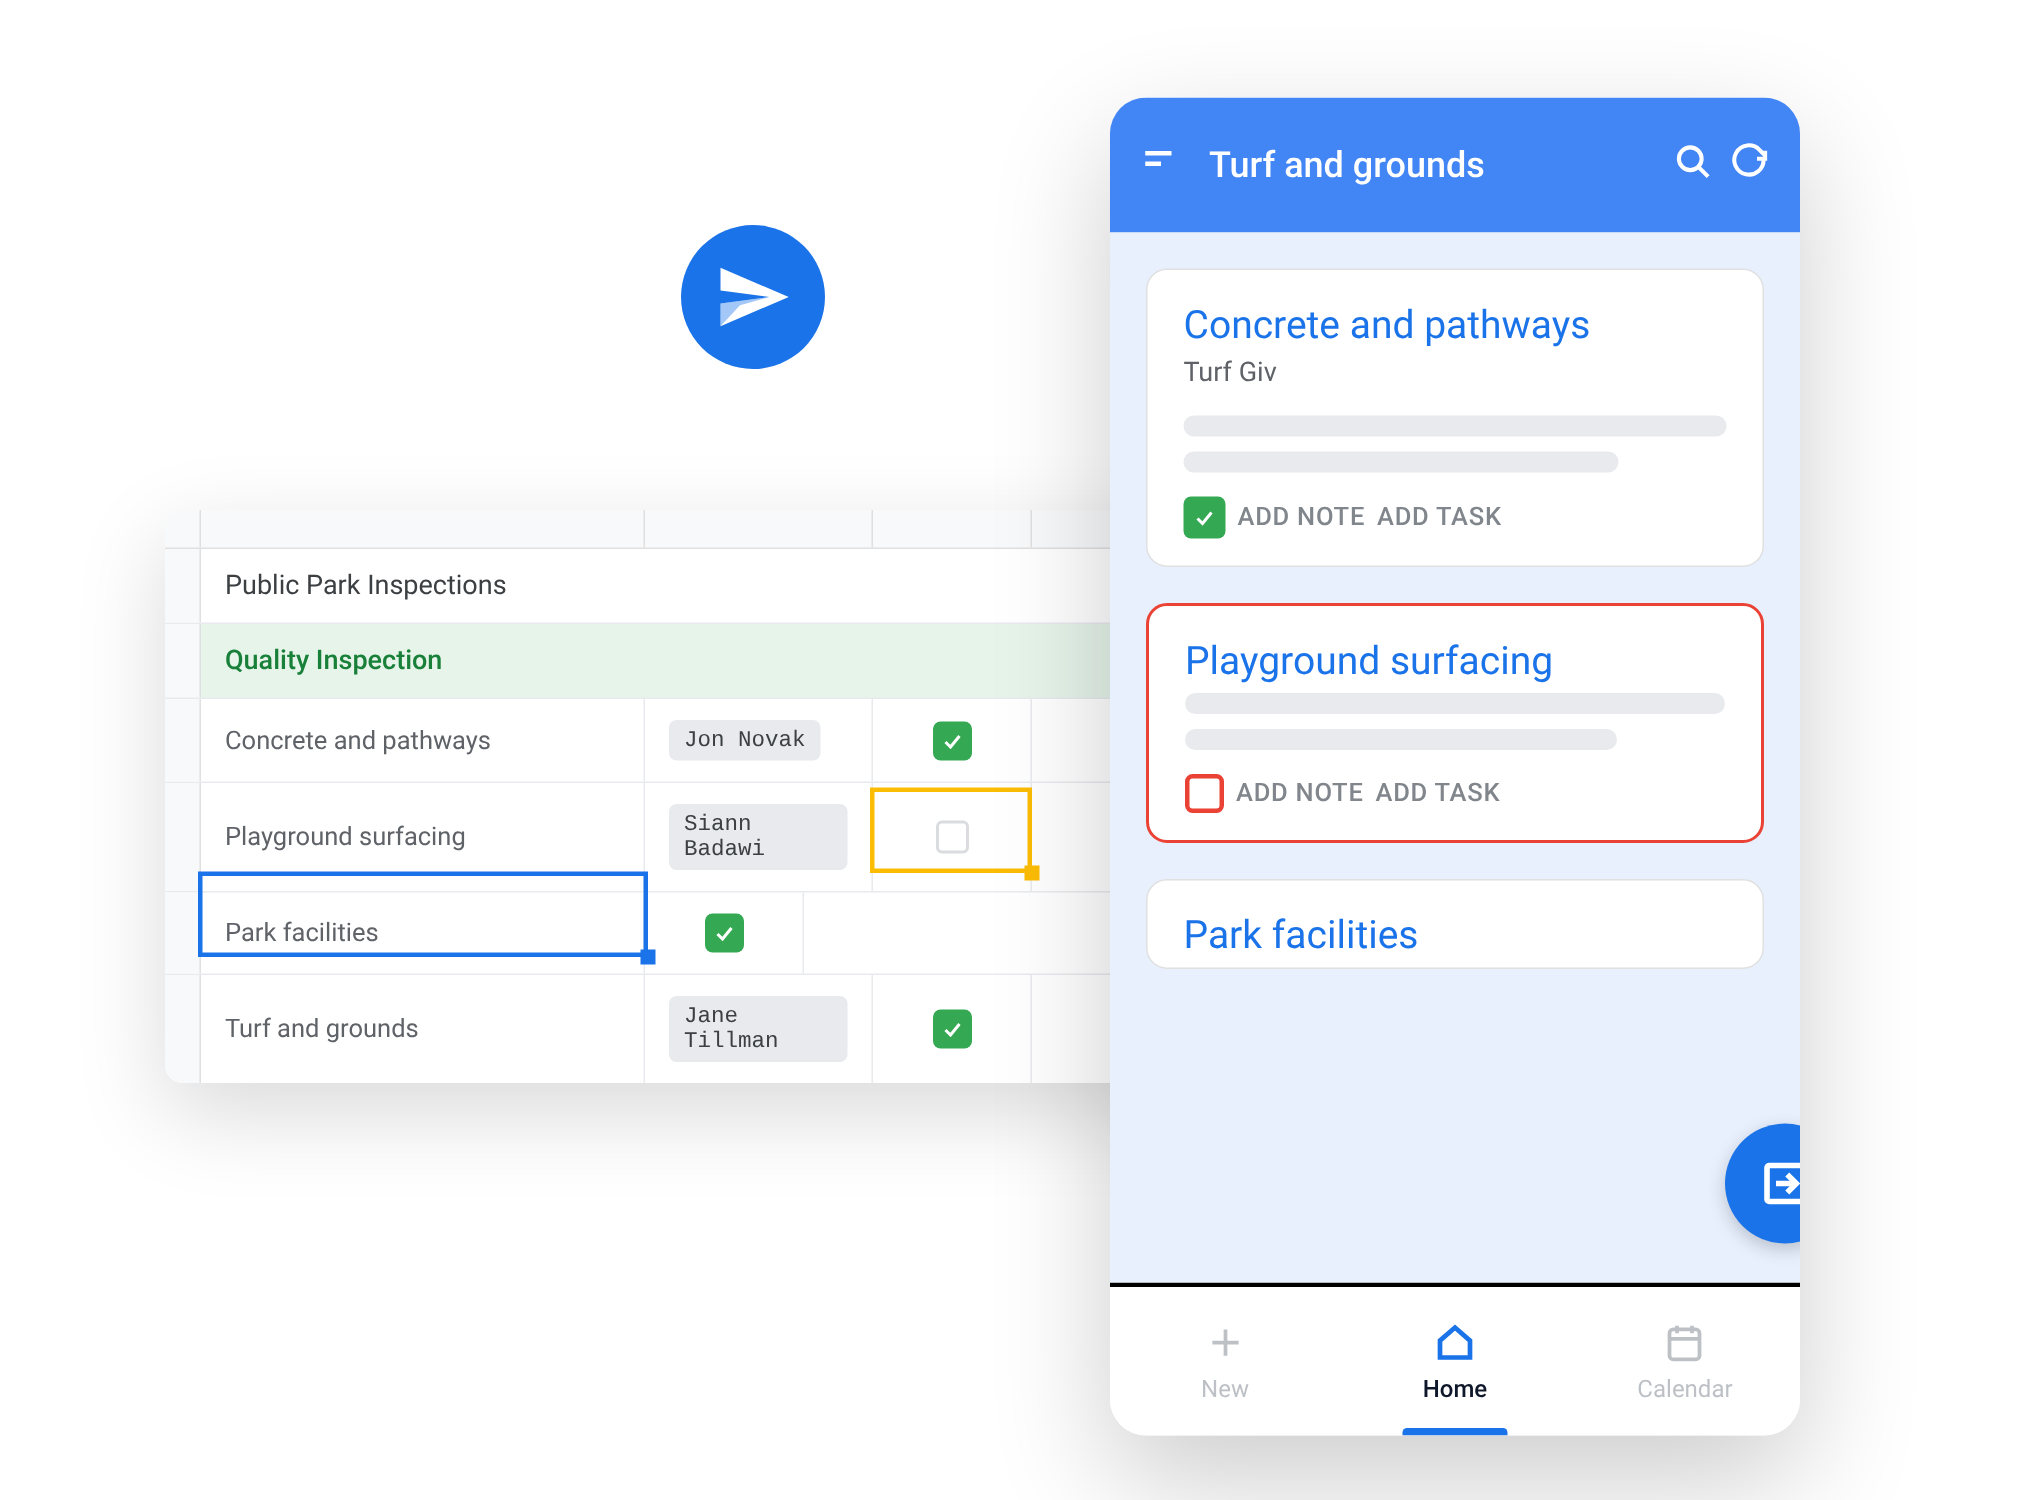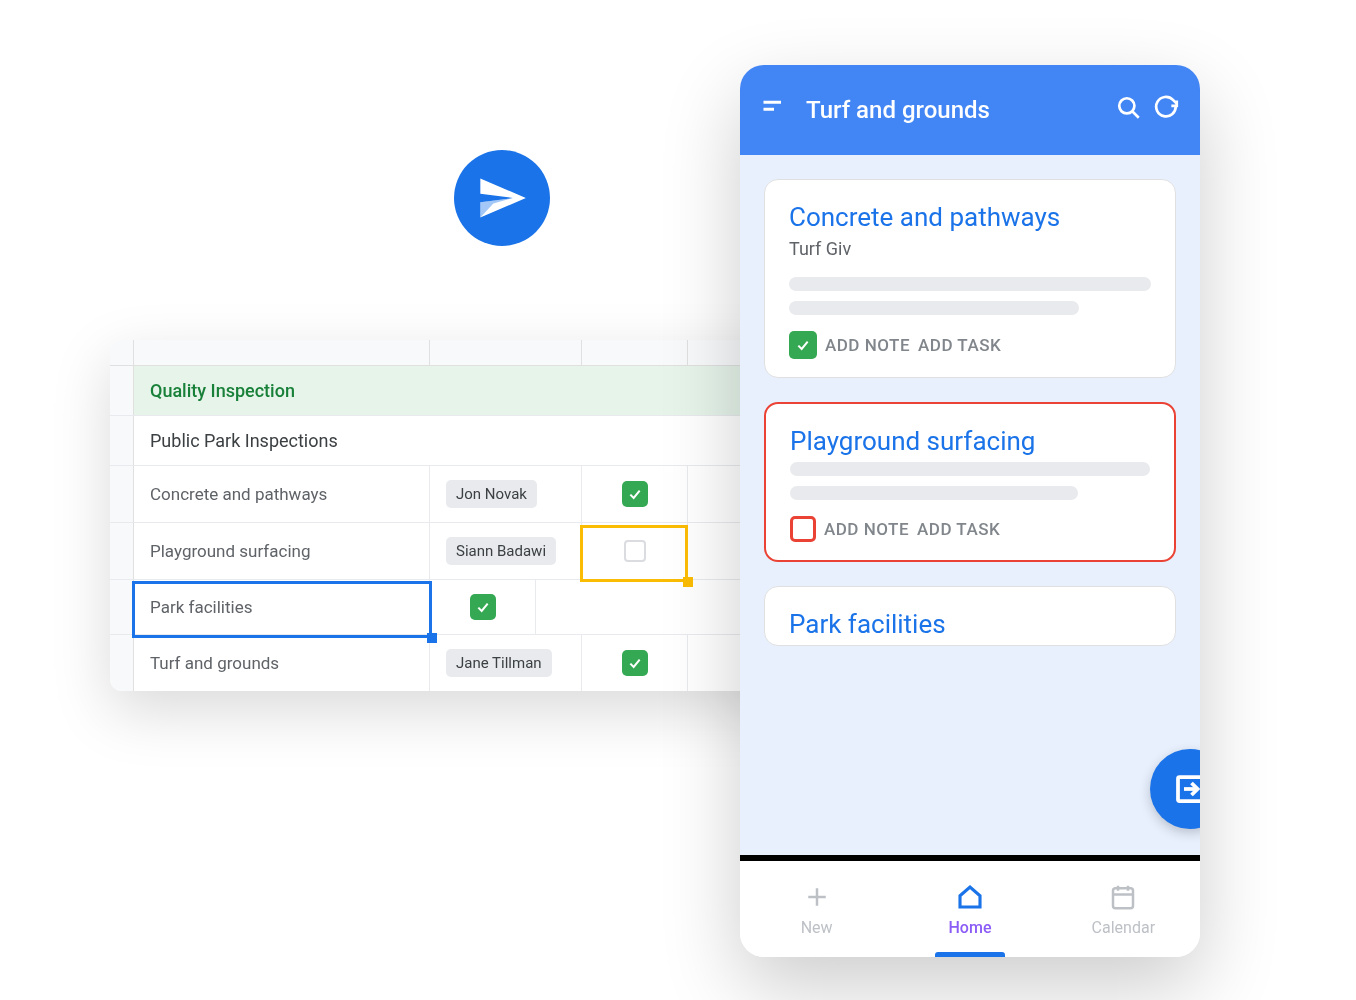--- a/index.html
+++ b/index.html
@@ -100,20 +100,21 @@
       color: #188038;
       font-weight: 500;
       font-size: 18px;
     }
     .chip {
       background: #e8eaed;
       padding: 5px 10px;
       border-radius: 5px;
       color: #3c4043;
       font-size: 15px;
+      font-family: Liberation Mono, monospace;
     }
     .check-green {
       width: 26px;
       height: 26px;
       background: #34a853;
       border-radius: 5px;
       display: flex;
       align-items: center;
       justify-content: center;
     }
@@ -272,38 +273,38 @@
       box-shadow: 0 4px 12px rgba(0,0,0,0.2);
     }
     .fab svg {
       width: 36px;
       height: 36px;
     }
     .phone-nav {
       height: 102px;
       background: #fff;
       display: flex;
-      border-top: 6px solid #000000;
+      border-top: 3px solid #000000;
       flex-shrink: 0;
     }
     .nav-item {
       flex: 1;
       display: flex;
       flex-direction: column;
       align-items: center;
       justify-content: center;
       gap: 6px;
       position: relative;
     }
     .nav-item .label {
       font-size: 16px;
       color: #bdc1c6;
     }
     .nav-item.active .label {
-      color: #8b5cf6;
+      color: #0f172a;
       font-weight: 500;
     }
     .nav-item svg {
       width: 30px;
       height: 30px;
     }
     .nav-indicator {
       position: absolute;
       bottom: 0;
       height: 5px;
@@ -324,28 +325,28 @@
 
 <div class="sheet">
   <div class="sheet-header-bar">
     <div class="col" style="width:24px;"></div>
     <div class="col" style="width:296px;"></div>
     <div class="col" style="width:152px;"></div>
     <div class="col" style="width:106px;"></div>
     <div class="col" style="flex:1;"></div>
   </div>
 
+  <div class="sheet-row title-row">
+    <div class="gutter"></div>
+    <div class="cell" style="flex:1;">Public Park Inspections</div>
+  </div>
+
   <div class="sheet-row green-row">
     <div class="gutter"></div>
     <div class="cell" style="flex:1;">Quality Inspection</div>
-  </div>
-
-  <div class="sheet-row title-row">
-    <div class="gutter"></div>
-    <div class="cell" style="flex:1;">Public Park Inspections</div>
   </div>
 
   <div class="sheet-row">
     <div class="gutter"></div>
     <div class="cell col-task">Concrete and pathways</div>
     <div class="cell col-person">
       <span class="chip">Jon Novak</span>
     </div>
     <div class="cell col-check">
       <div class="check-green">

